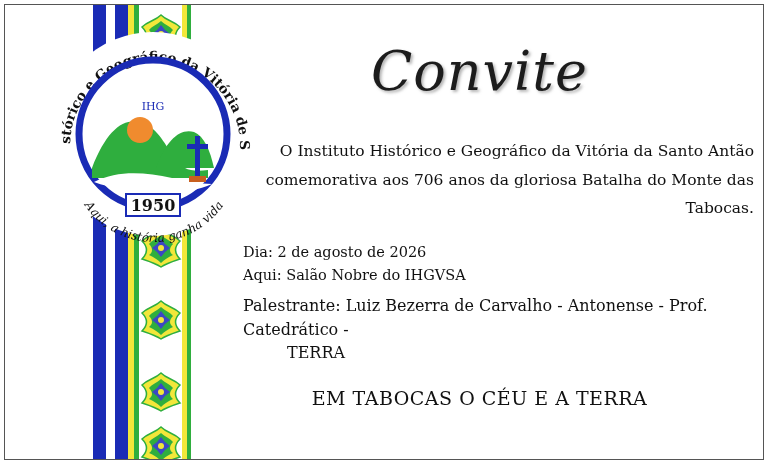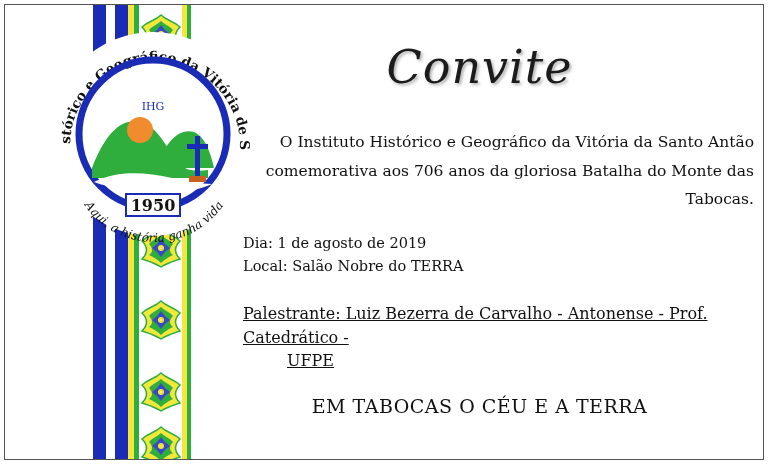--- a/index.html
+++ b/index.html
@@ -89,21 +89,21 @@
     position: absolute;
     left: 205px;
     top: 10px;
     right: 14px;
     bottom: 10px;
     color: #111;
   }
 
   .title {
     text-align: center;
-    font-size: 46px;
+    font-size: 54px;
     letter-spacing: 1px;
     color: #1c1c1c;
     margin-top: 30px;
     font-family: "DejaVu Serif", serif;
     font-style: italic;
     font-weight: normal;
     text-shadow: 2px 2px 3px rgba(120,120,120,0.55);
   }
 
   .body-text {
@@ -118,27 +118,26 @@
   .details {
     margin-top: 18px;
     margin-left: 38px;
     font-size: 14.5px;
     line-height: 1.6;
     font-family: "DejaVu Serif", serif;
     text-align: left;
   }
 
   .speaker {
-    margin-top: 24px;
+    margin-top: 7px;
     margin-left: 38px;
     font-size: 16px;
     line-height: 1.45;
     font-family: "DejaVu Serif", serif;
     text-align: left;
-    text-decoration: underline;
   }
   .speaker .speaker-line2 {
     display: block;
     margin-left: 44px;
   }
 
   .motto {
     margin-top: 22px;
     text-align: center;
     font-size: 19px;
@@ -273,27 +272,27 @@
   <div class="content">
 
     <div class="title">Convite</div>
 
     <div class="body-text">
       <div>O Instituto Histórico e Geográfico da Vitória da Santo Antão</div>
       <div>comemorativa aos 706 anos da gloriosa Batalha do Monte das Tabocas.</div>
     </div>
 
     <div class="details">
-      <div>Dia: 1 de agosto de 2019</div>
-      <div>Local: Salão Nobre do TERRA</div>
+      <div>Dia: 2 de agosto de 2026</div>
+      <div>Aqui: Salão Nobre do IHGVSA</div>
     </div>
 
     <div class="speaker">
       <span>Palestrante: Luiz Bezerra de Carvalho - Antonense - Prof. Catedrático -</span>
-      <span class="speaker-line2">UFPE</span>
+      <span class="speaker-line2">TERRA</span>
     </div>
 
     <div class="motto">
       <span>EM TABOCAS O CÉU E A TERRA</span>
 
     </div>
 
   </div>
 </div>
 

